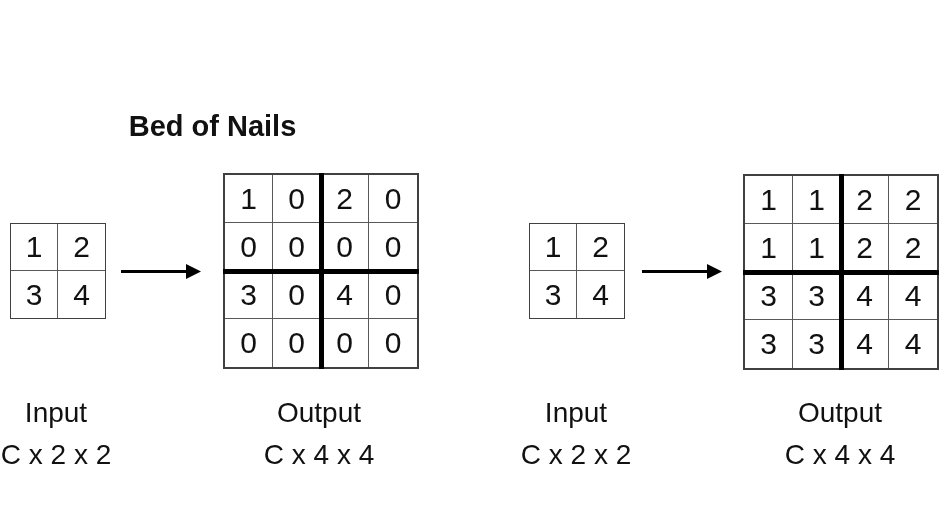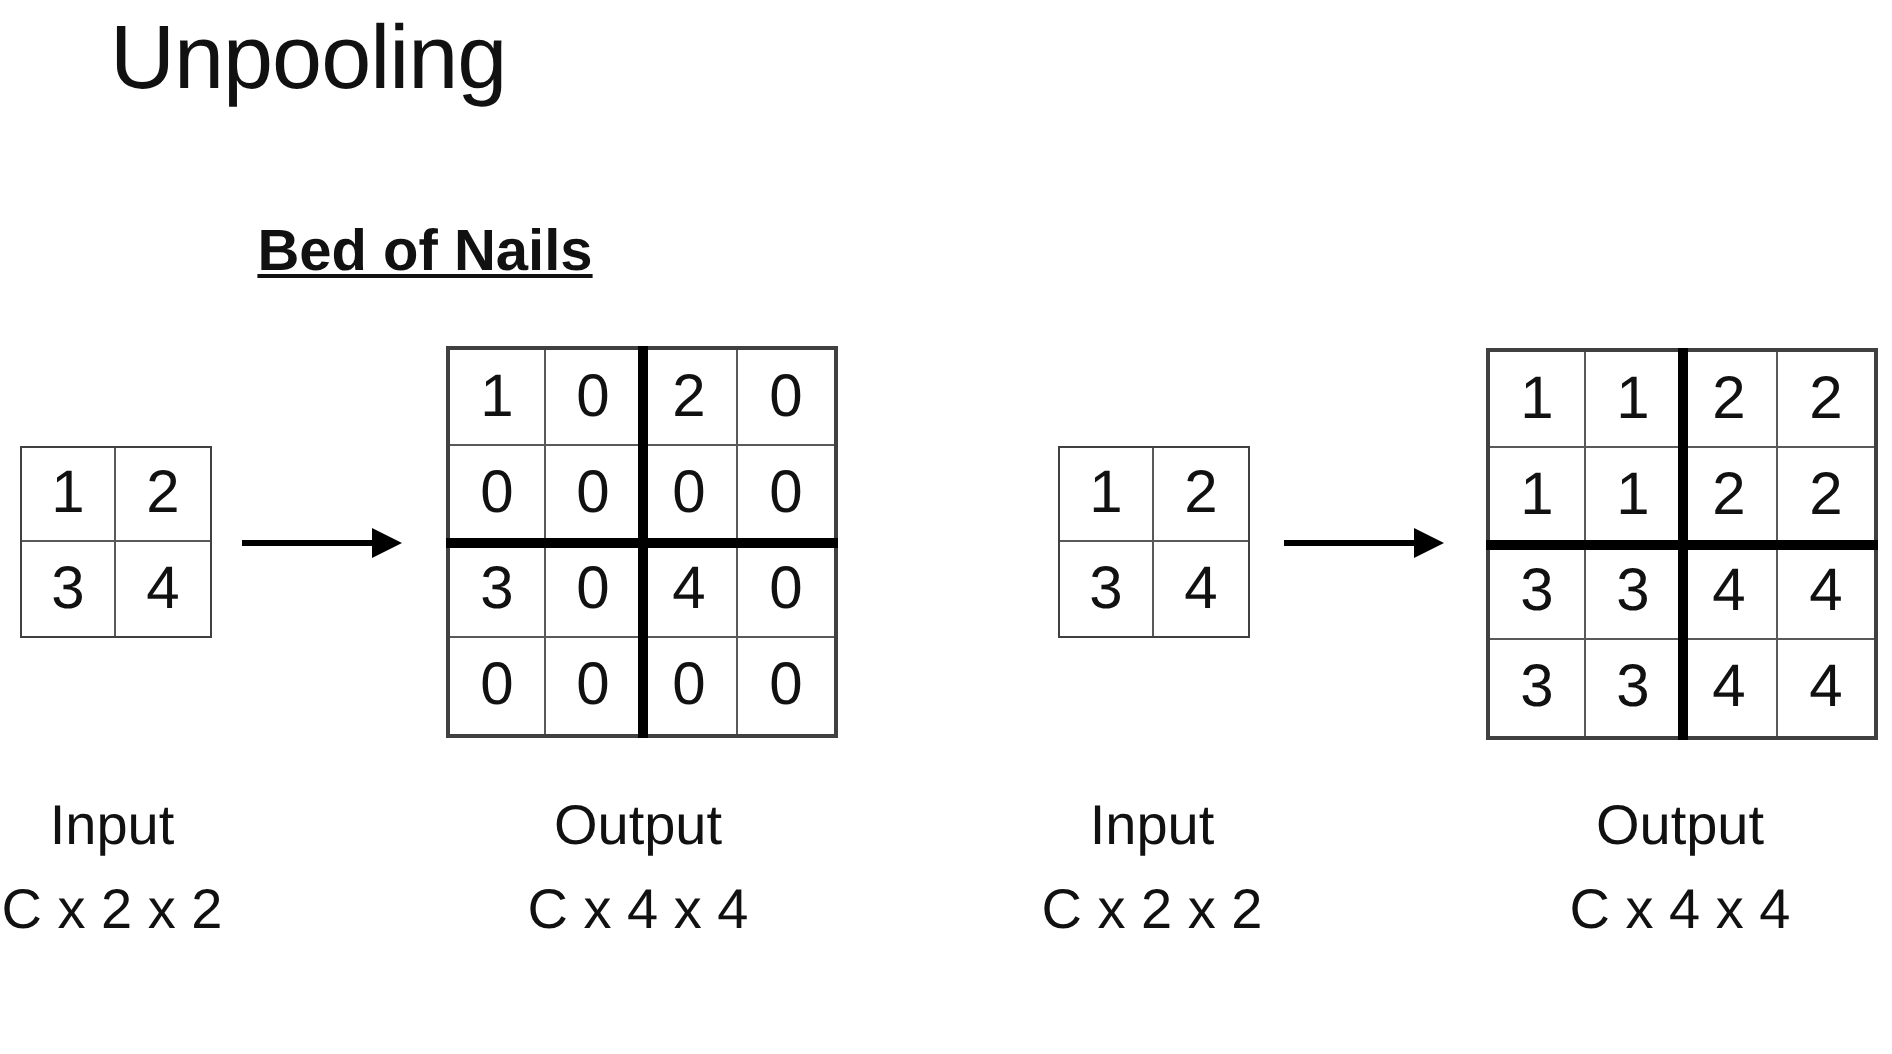--- a/index.html
+++ b/index.html
@@ -30,21 +30,21 @@
   .heading {
     position: absolute;
     top: 106px;
     margin: 0;
     font-size: 29px;
     font-weight: 700;
     line-height: 40px;
     text-align: center;
     white-space: nowrap;
   }
-  .heading-left  { left: 10px;  width: 405px; text-decoration: underline; }
+  .heading-left  { left: 10px;  width: 405px; }
   .heading-right { left: 530px; width: 400px; }
 
   .grid {
     position: absolute;
     display: grid;
     background: var(--background, #ffffff);
   }
   .grid2 {
     grid-template-columns: repeat(2, 47px);
     grid-template-rows: repeat(2, 47px);
@@ -113,21 +113,20 @@
   .label-input-left   { left: -44px; }
   .label-output-left  { left: 219px; }
   .label-input-right  { left: 476px; }
   .label-output-right { left: 740px; }
 </style>
 </head>
 <body>
 
 <div class="page">
 
-  <h1 class="title">Unpooling</h1>
 
   <h2 class="heading heading-left">Bed of Nails</h2>
 
   <div class="grid grid2 pos-input-left">
       <div class="cell">1</div>
       <div class="cell last-col">2</div>
       <div class="cell last-row">3</div>
       <div class="cell last-col last-row">4</div>
     </div>
 

